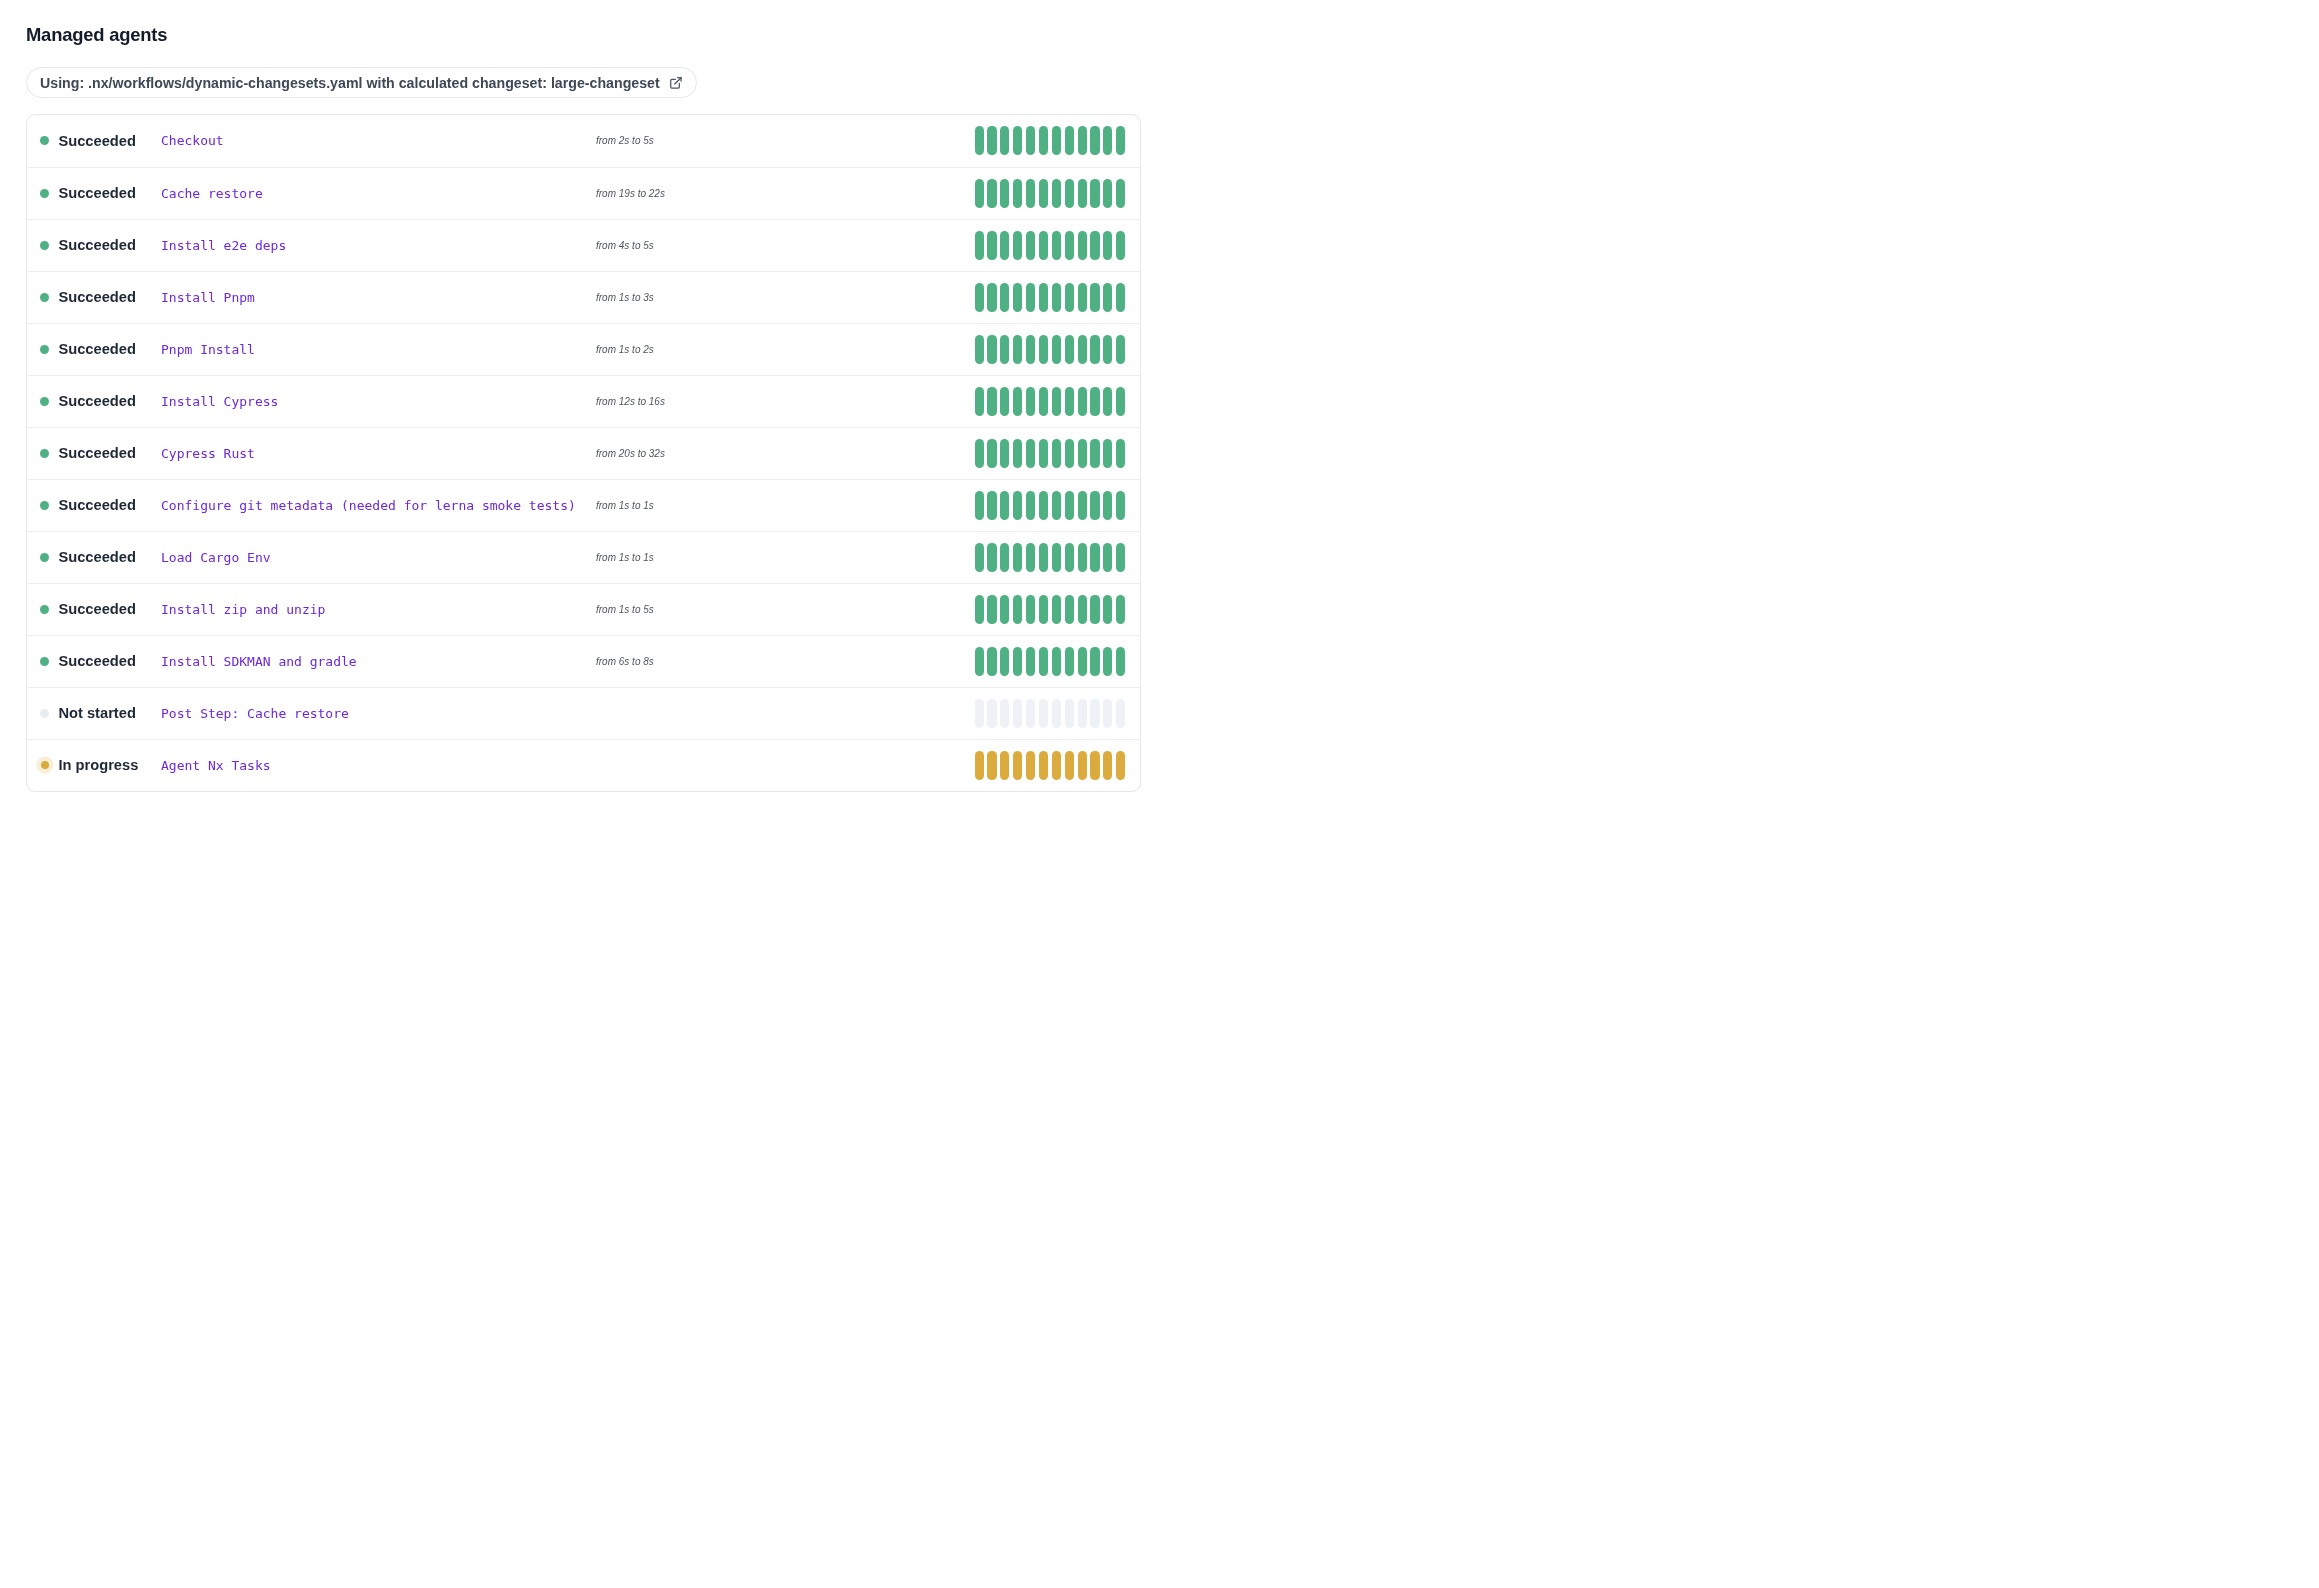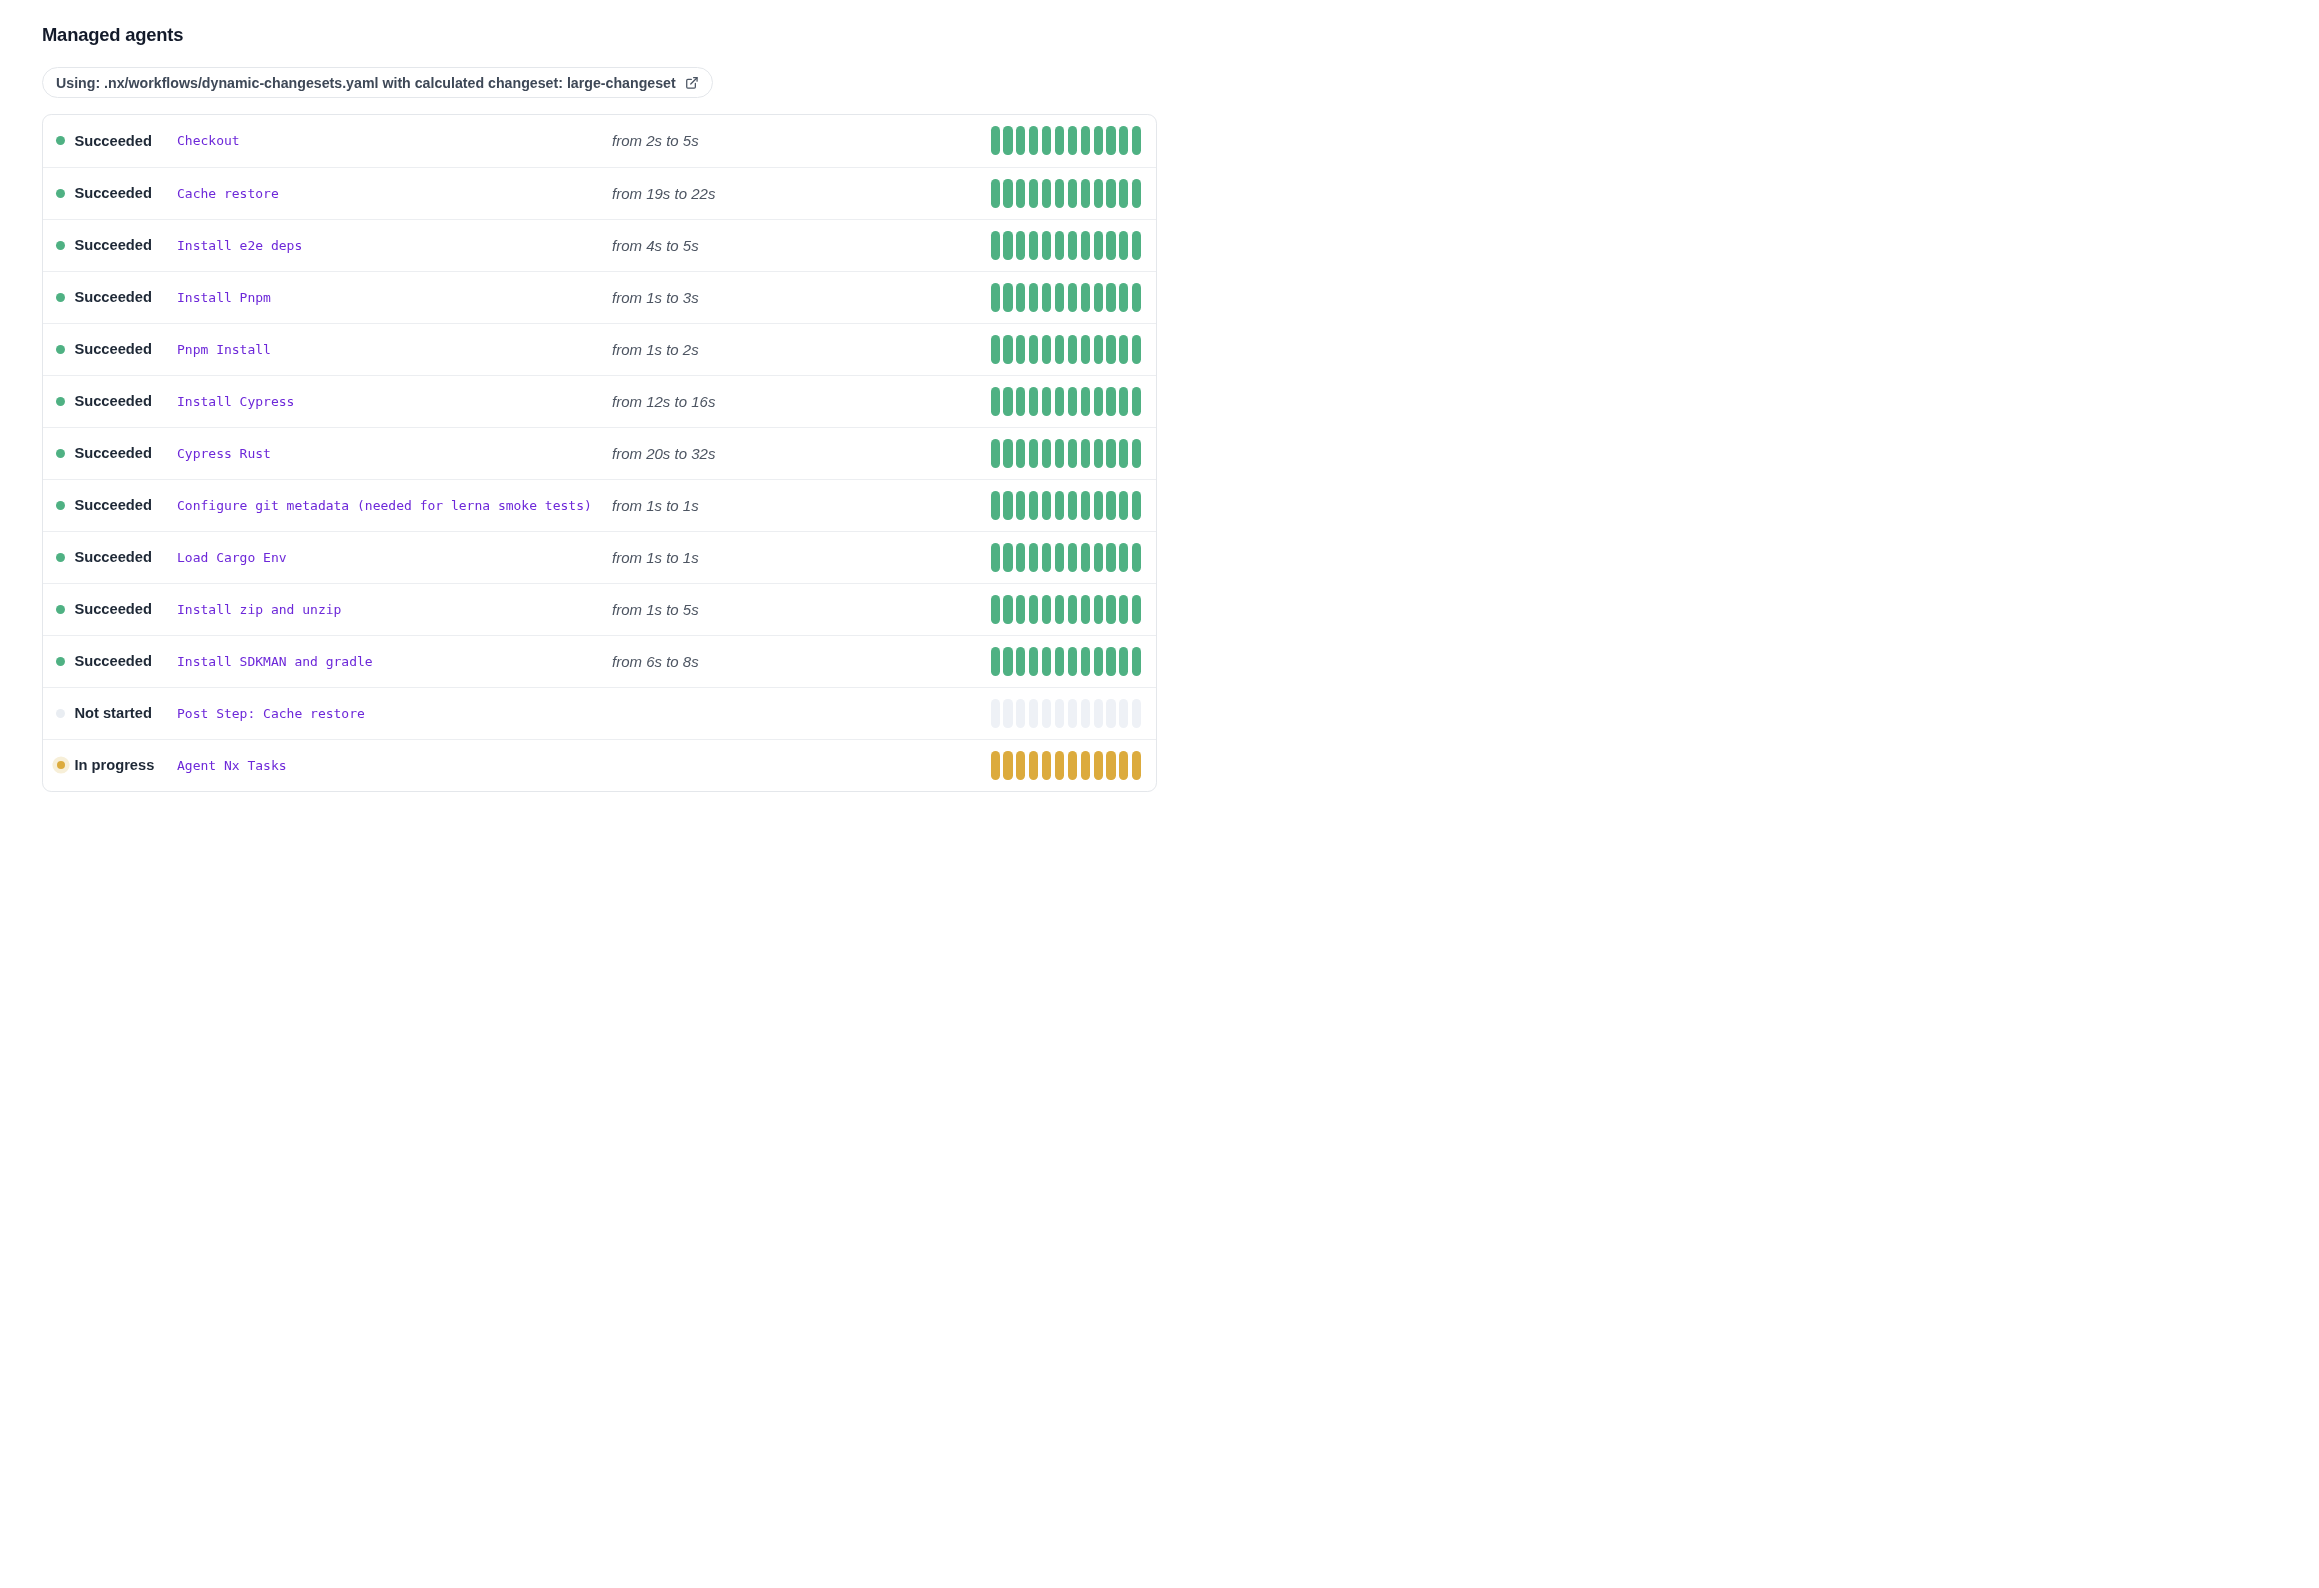--- a/index.html
+++ b/index.html
@@ -7,22 +7,21 @@
     margin: 0;
     background: #ffffff;
     font-family: "Liberation Sans", sans-serif;
   }
   body {
     width: 1160px;
     height: 794px;
     overflow: hidden;
   }
   .page {
-    padding: 22px 19px 0 12px;
-    margin-left: 30px;
+    padding: 22px 19px 0 26px;
   }
   .page-title {
     margin: 0;
     font-size: 18.4px;
     line-height: 26px;
     font-weight: 700;
     letter-spacing: -0.2px;
     color: #131a2a;
   }
   .workflow-pill {
@@ -93,21 +92,21 @@
     white-space: nowrap;
   }
   .name {
     font-family: "DejaVu Sans Mono", monospace;
     font-size: 13px;
     color: #6d28d9;
     white-space: nowrap;
     overflow: hidden;
   }
   .duration {
-    font-size: 15px;
+    font-size: 10px;
     font-style: italic;
     color: #4d5562;
     white-space: nowrap;
   }
   .bars {
     display: flex;
     gap: 3.7px;
     justify-self: end;
   }
   .seg {

